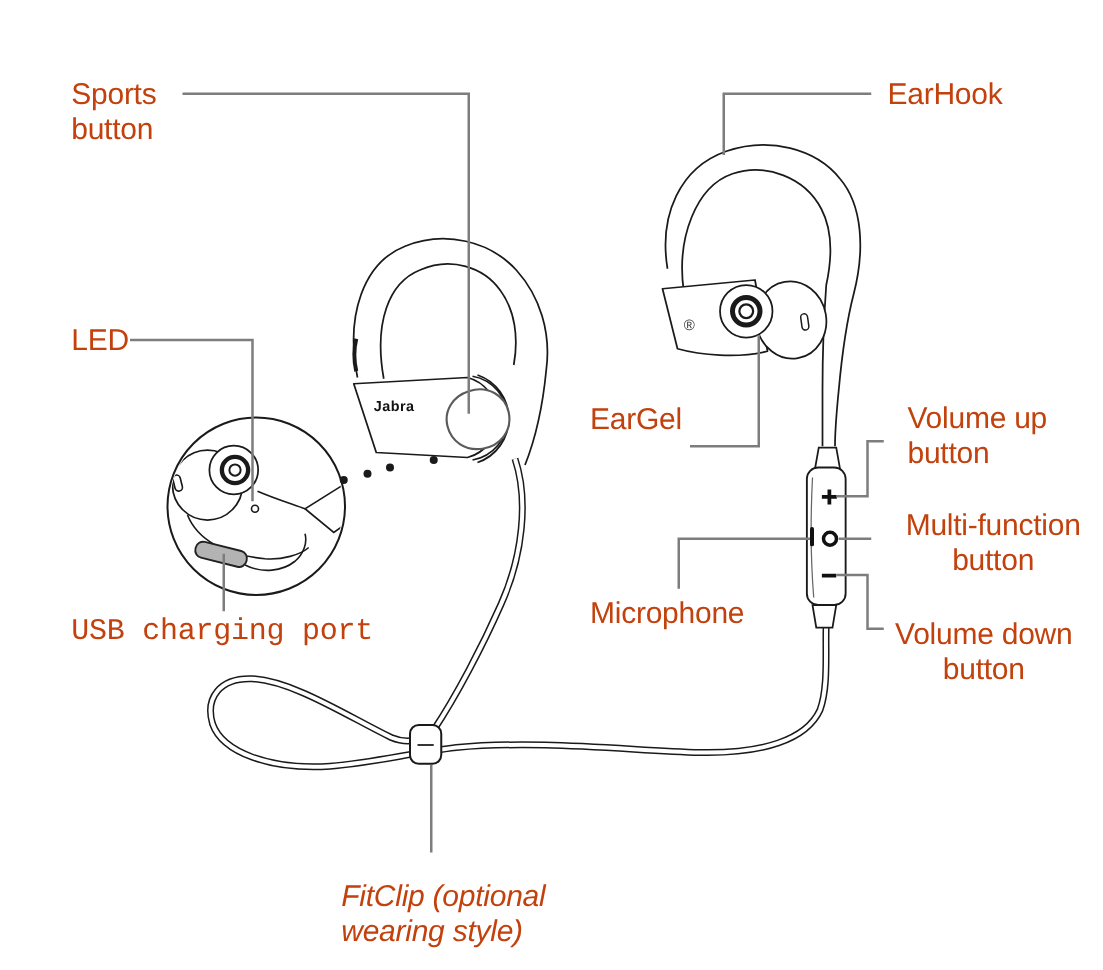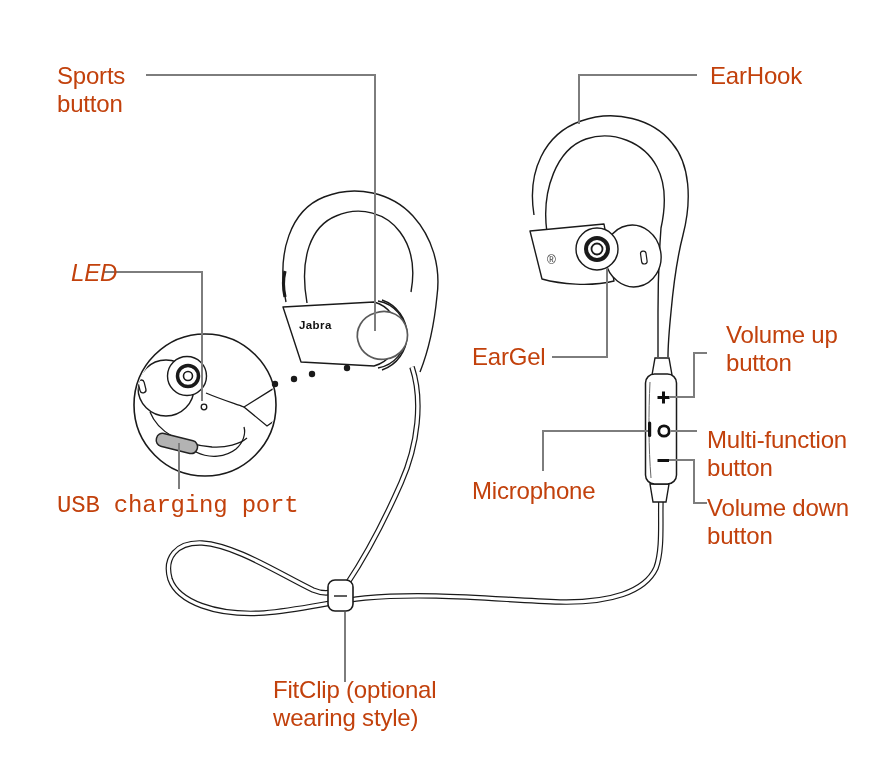--- a/index.html
+++ b/index.html
@@ -119,28 +119,28 @@
       <path d="M 669,460 L 694,460 L 694,503 L 707,503"></path>
       <path d="M 179,443 L 179,489"></path>
       <path d="M 345,612 L 345,682"></path>
     </g>
   </svg>
 
   <div class="label" style="left:57px;top:62px;width:110px;">Sports button</div>
 
   <div class="label nowrap" style="left:710px;top:62px;">EarHook</div>
 
-  <div class="label nowrap" style="left:71px;top:259px;font-style:italic;">LED</div>
+  <div class="label nowrap" style="left:57px;top:259px;">LED</div>
 
-  <div class="label nowrap" style="left:472px;top:343px;">EarGel</div>
+  <div class="label nowrap" style="left:472px;top:322px;">EarGel</div>
 
   <div class="label" style="left:726px;top:321px;width:135px;">Volume up button</div>
 
-  <div class="label" style="left:707px;top:426px;width:175px;">Multi-function button</div>
+  <div class="label" style="left:707px;top:407px;width:175px;text-align:center;">Multi-function button</div>
 
   <div class="label nowrap" style="left:472px;top:477px;">Microphone</div>
 
-  <div class="label" style="left:707px;top:494px;width:160px;">Volume down button</div>
+  <div class="label" style="left:707px;top:494px;width:160px;text-align:center;">Volume down button</div>
 
   <div class="label nowrap" style="left:57px;top:492px;font-family:Liberation Mono, monospace;">USB charging port</div>
 
-  <div class="label" style="left:273px;top:676px;width:200px;">FitClip (optional wearing style)</div>
+  <div class="label" style="left:273px;top:704px;width:200px;font-style:italic;">FitClip (optional wearing style)</div>
 </div>
 
 </body></html>

